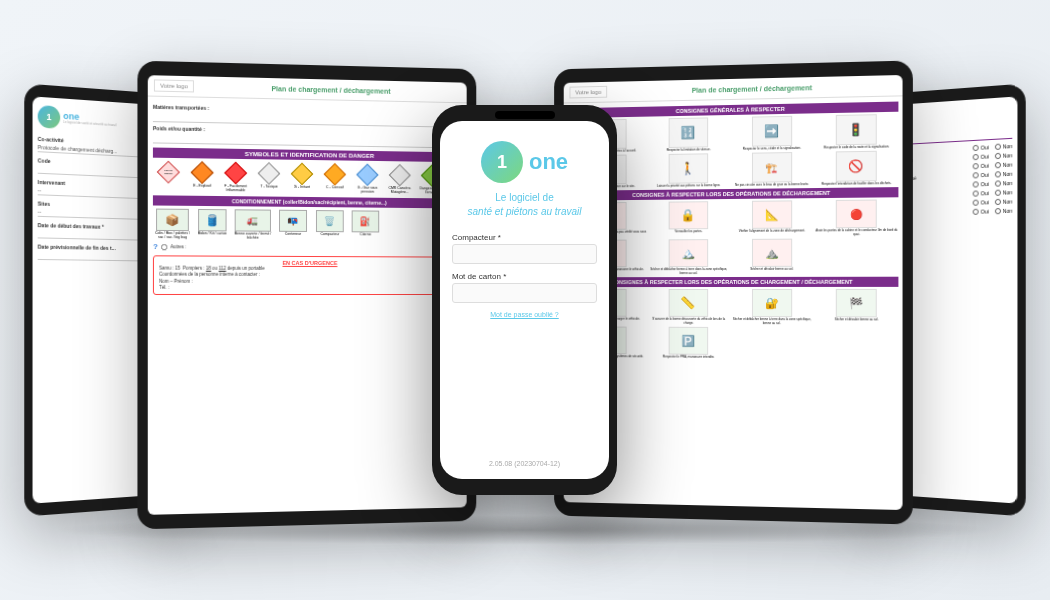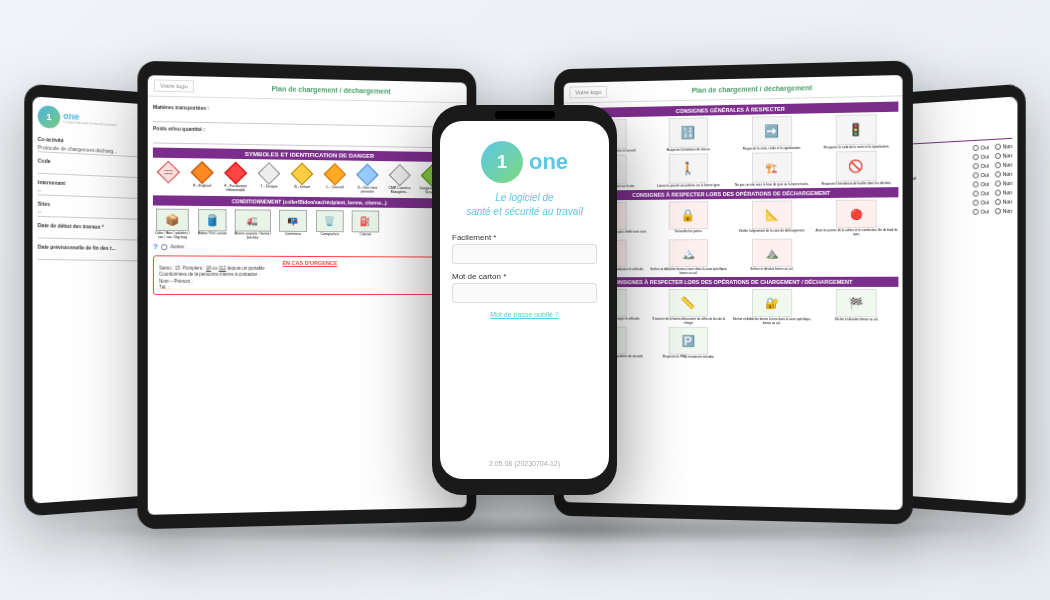--- a/index.html
+++ b/index.html
@@ -274,21 +274,20 @@
     }
     .phone-tagline {
       font-size: 10px;
       color: #555;
       text-align: center;
       line-height: 1.4;
       margin-bottom: 14px;
     }
     .phone-tagline span {
       color: #5bc8e8;
-      font-style: italic;
     }
     .phone-field-label {
       font-size: 8px;
       color: #333;
       align-self: flex-start;
       margin-bottom: 2px;
     }
     .phone-input {
       width: 100%;
       height: 20px;
@@ -523,24 +522,24 @@
     <div class="screen">
       <div class="phone-content">
         <div class="phone-logo-wrap">
           <div class="phone-circle">
             <span>1</span>
           </div>
           <div class="phone-brand">one</div>
         </div>
         <div class="phone-tagline">
           <span>Le logiciel de</span><br>
-          <span style="color:#5bc8e8;font-style:italic;">santé et sécurité au travail</span>
-        </div>
-
-        <div class="phone-field-label">Facilement *</div>
+          <span style="color:#5bc8e8;font-style:italic;">santé et piétons au travail</span>
+        </div>
+
+        <div class="phone-field-label">Compacteur *</div>
         <div class="phone-input"></div>
 
         <div class="phone-field-label">Mot de carton *</div>
         <div class="phone-input"></div>
 
 
         <div class="phone-forgot">Mot de passe oublié ?</div>
 
         <div class="phone-version">2.05.08 (20230704-12)</div>
       </div>

